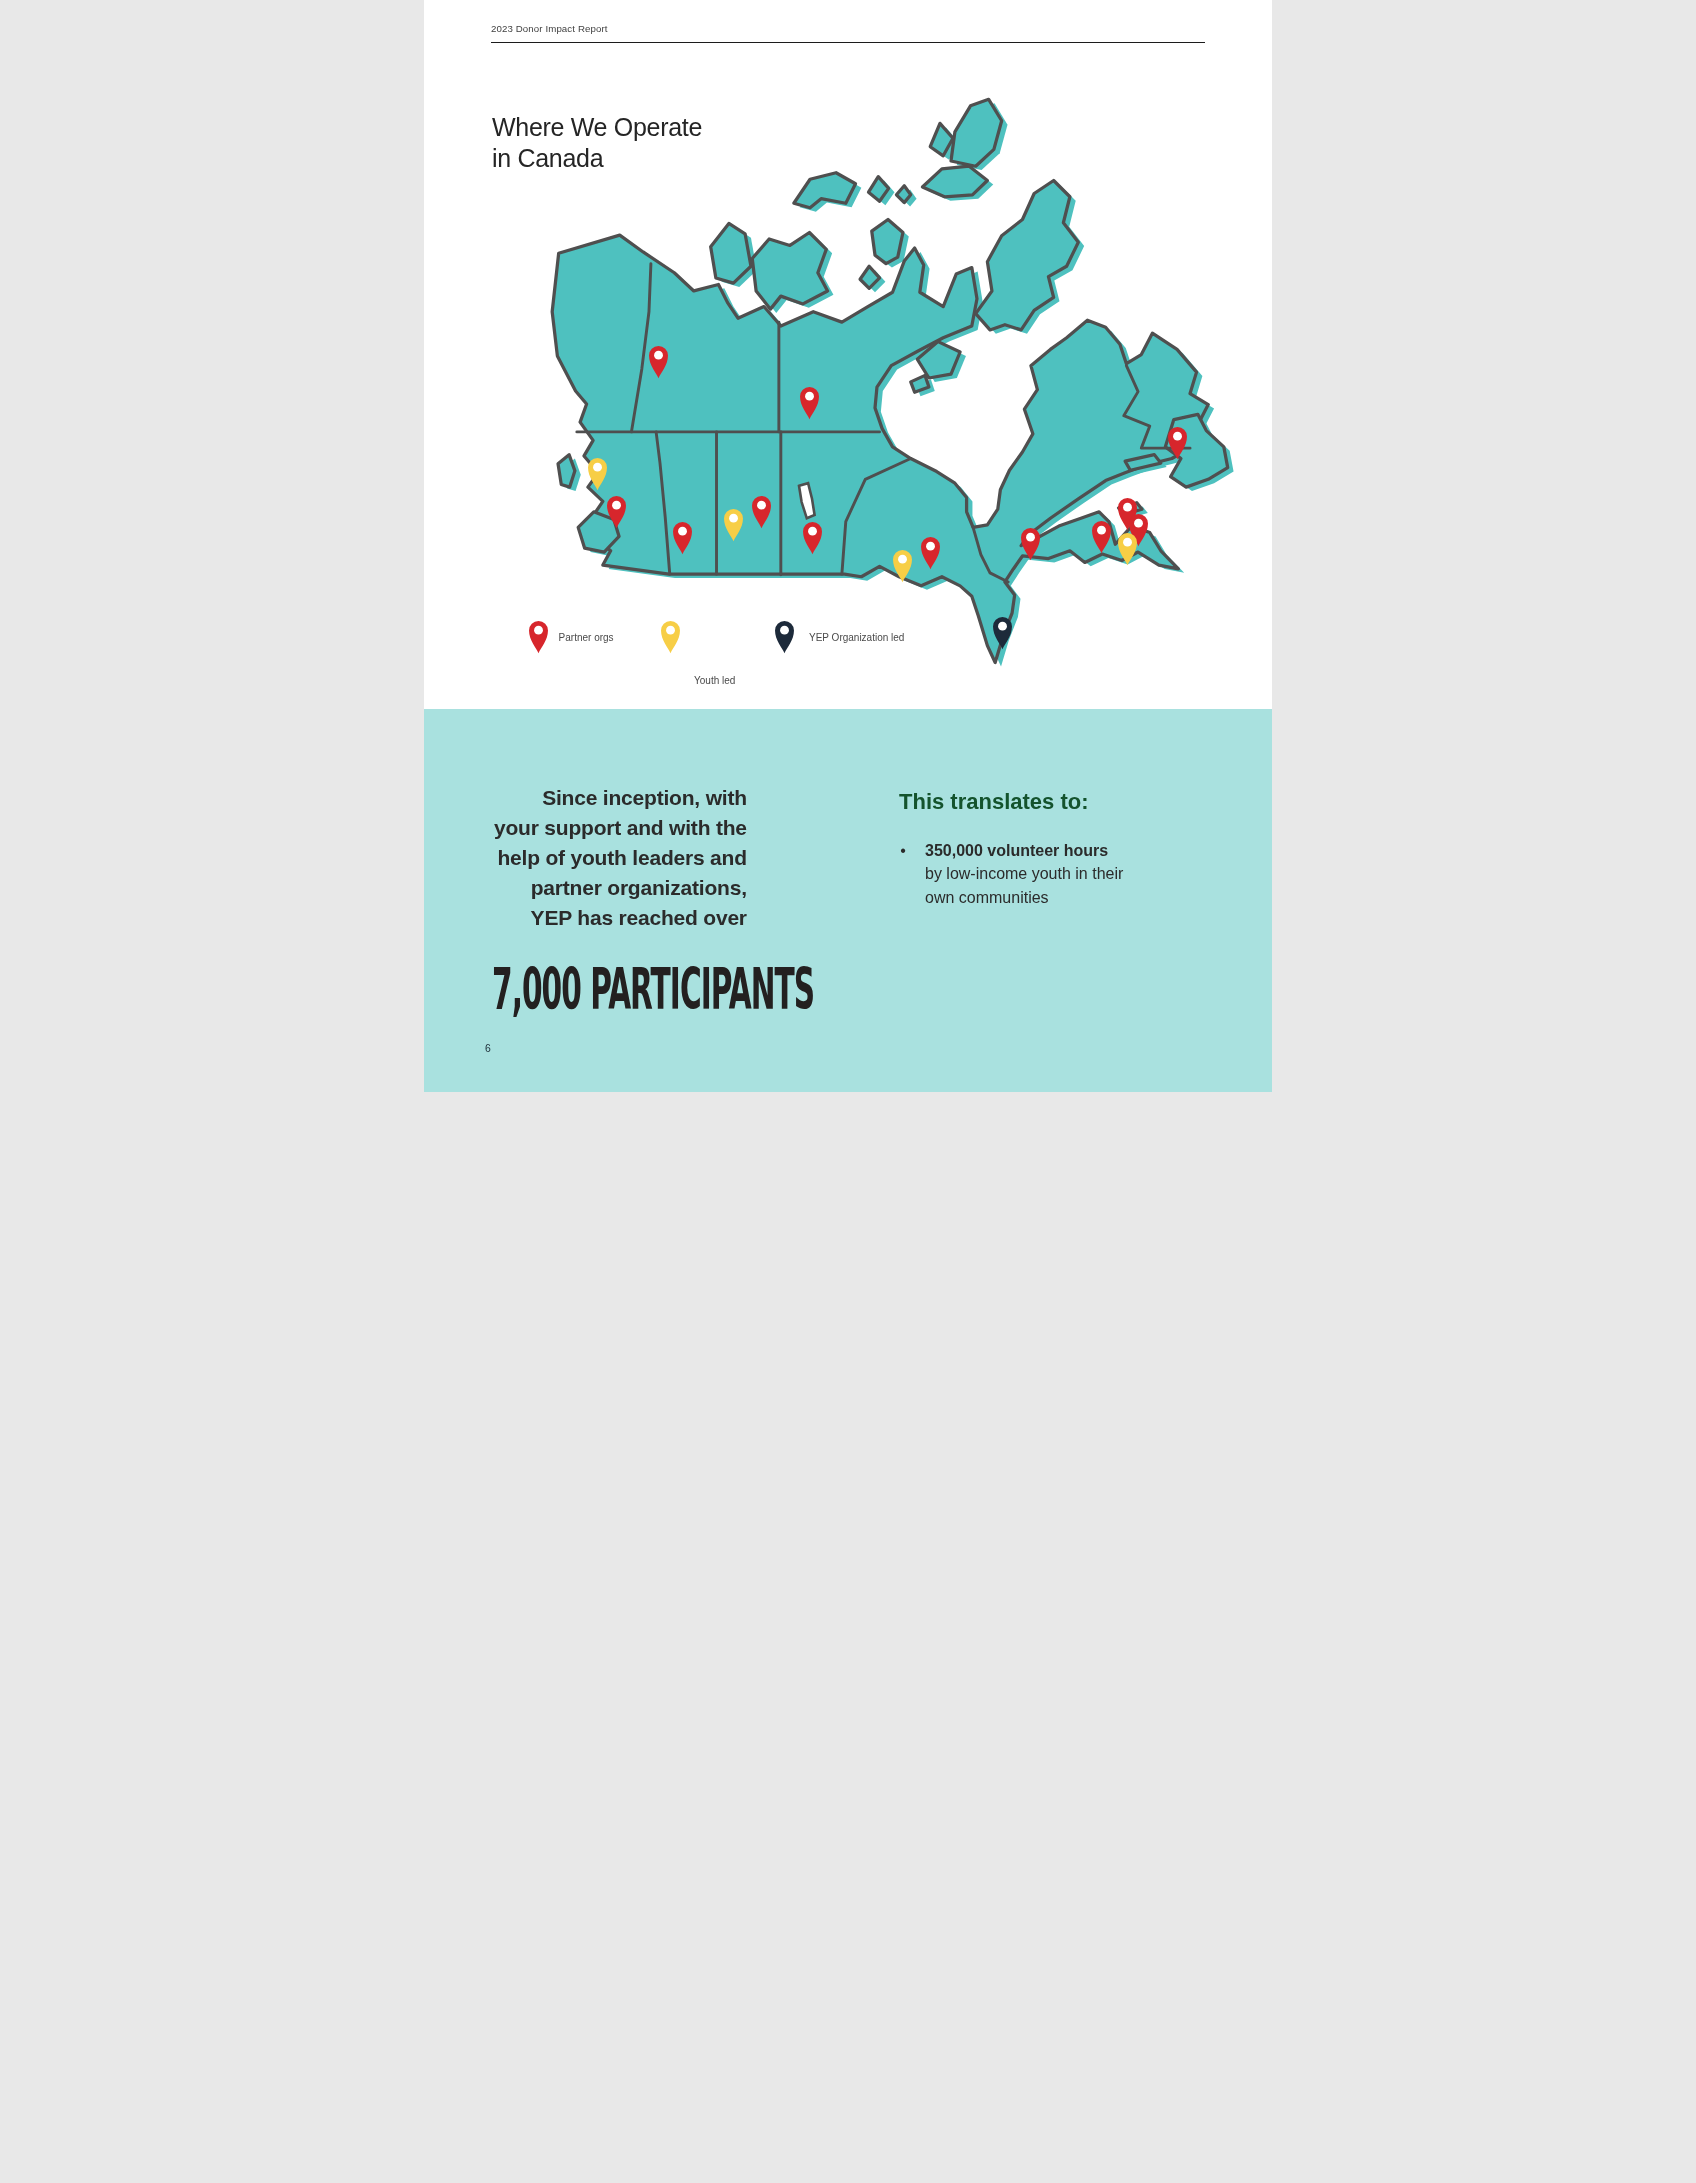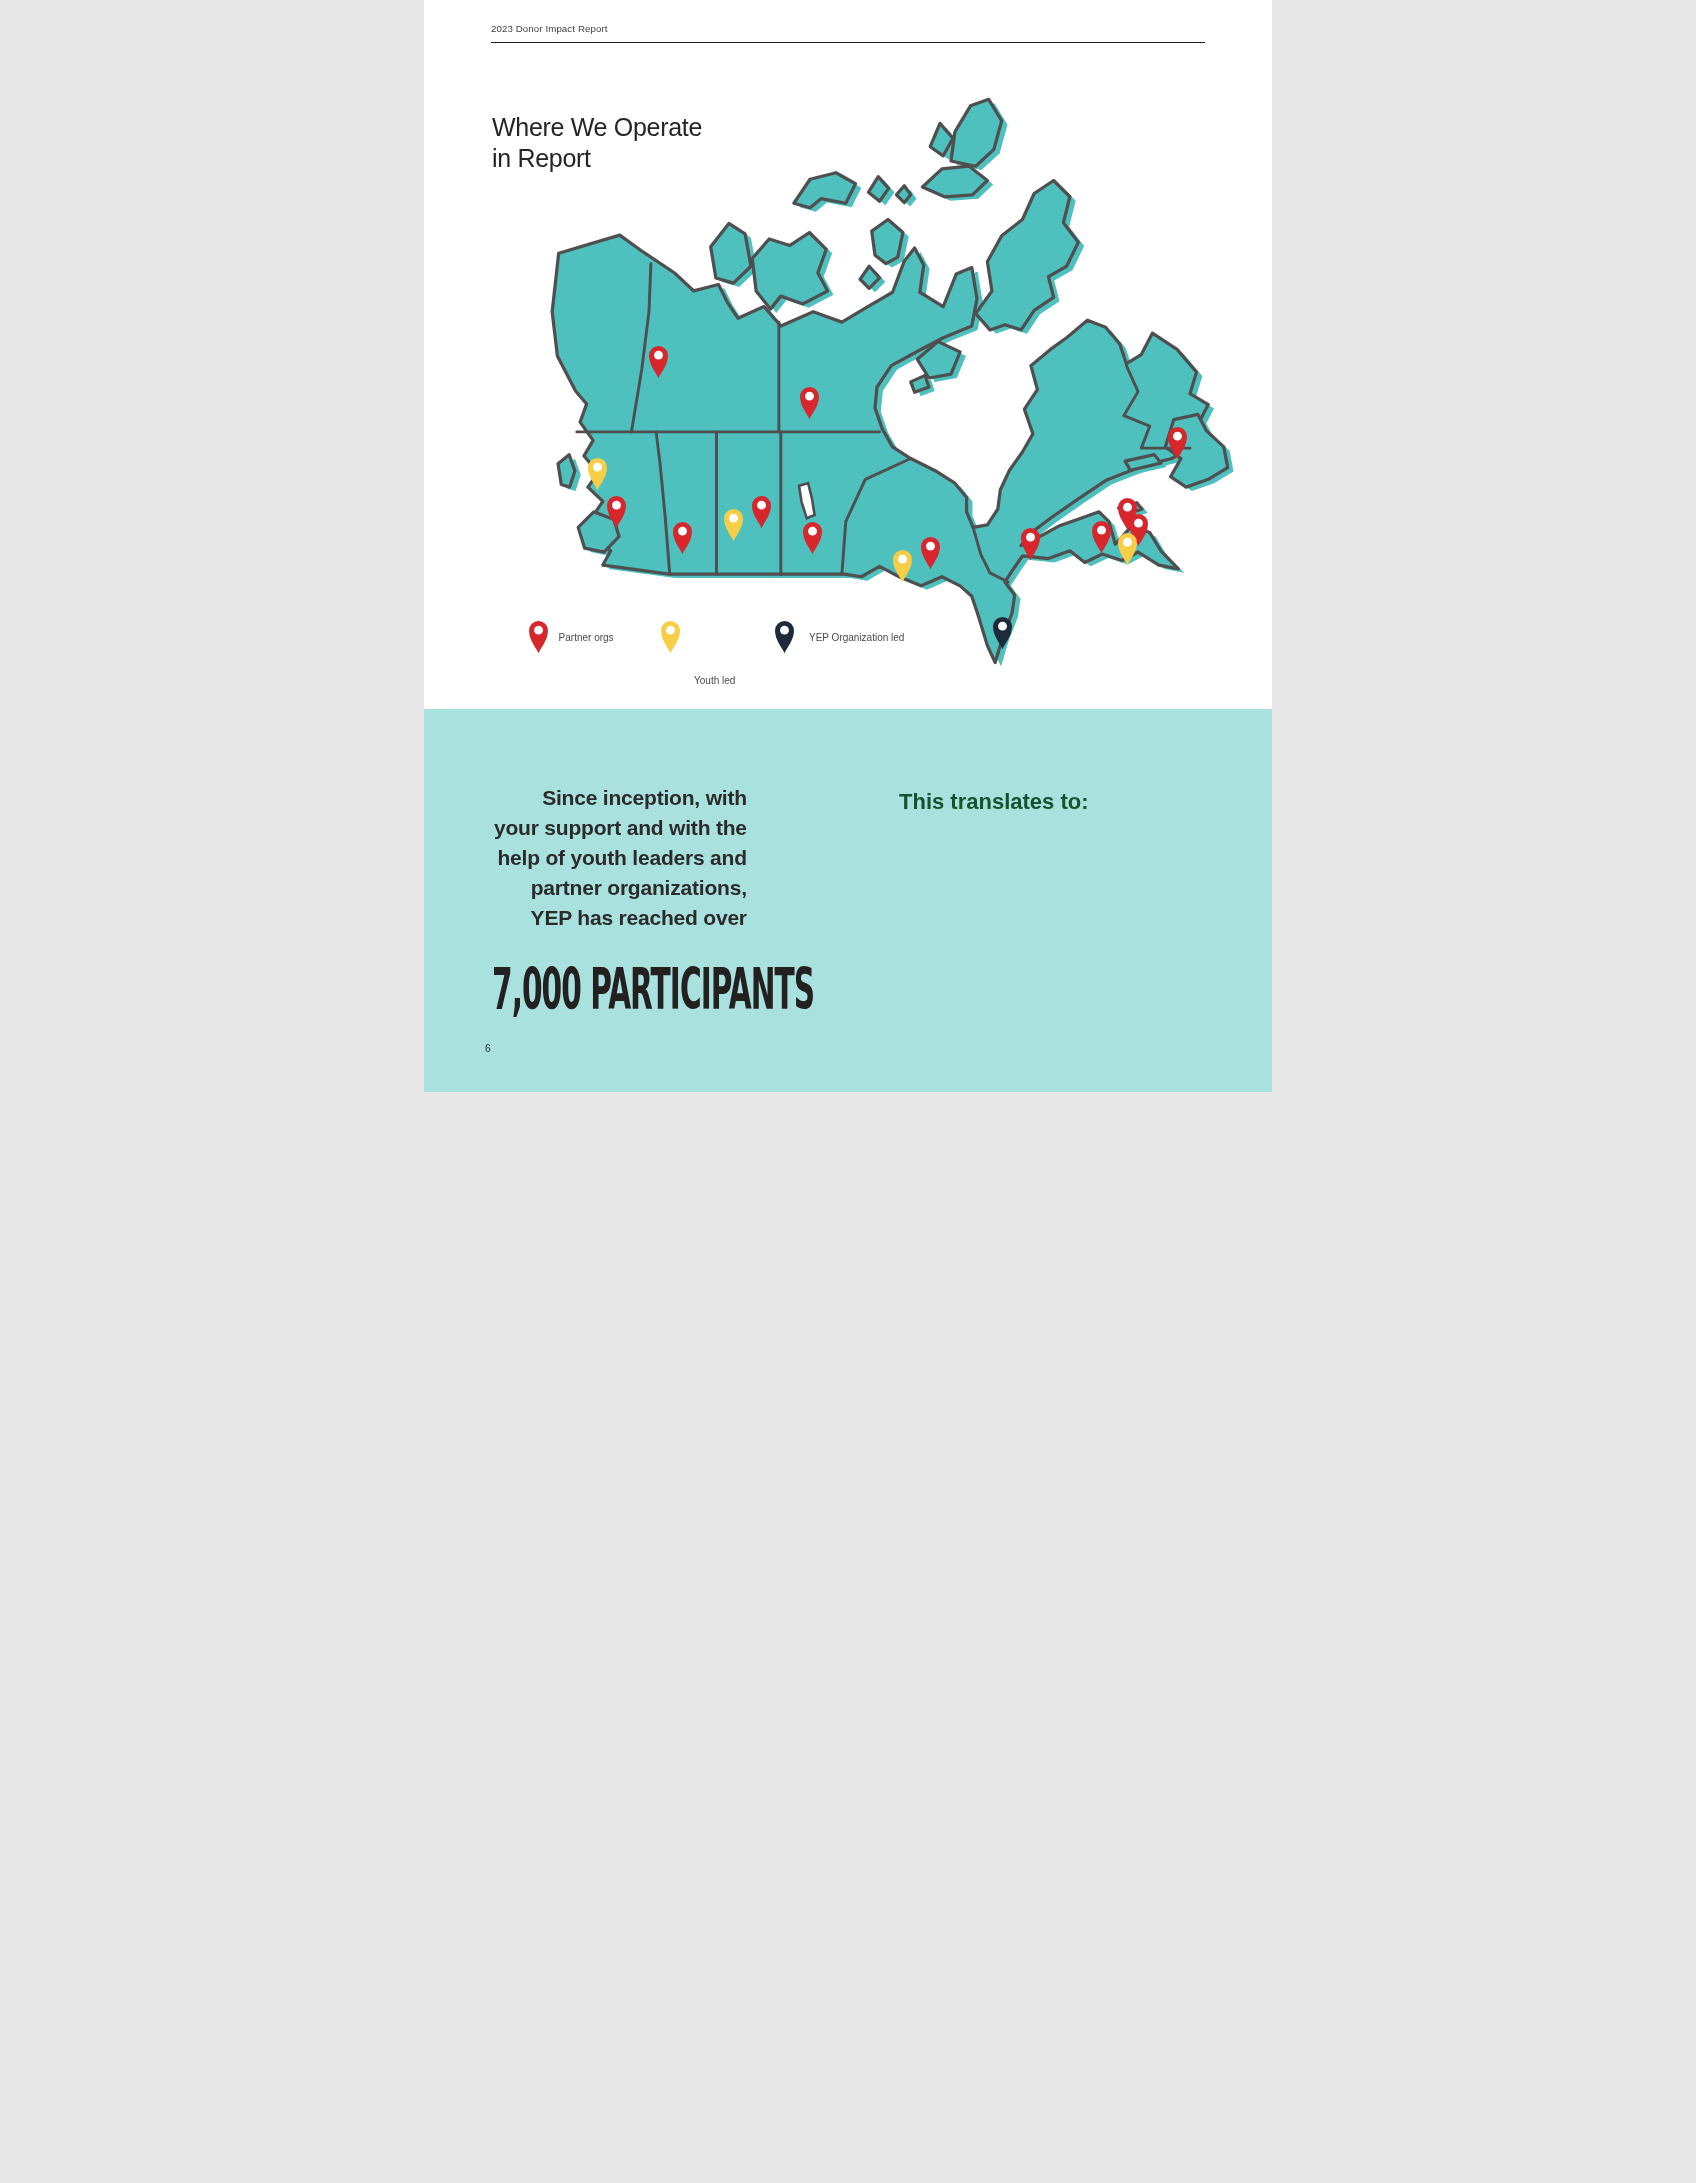--- a/index.html
+++ b/index.html
@@ -42,21 +42,21 @@
 </head>
 <body>
 
 <div class="page">
 
   <div class="report-header">2023 Donor Impact Report</div>
   <div class="header-rule"></div>
 
   <div class="map-title">
     <span>Where We Operate</span>
-    <span>in Report</span>
+    <span>in Canada</span>
   </div>
 
   <div class="map-wrap">
     <svg class="basemap" width="734" height="588" viewBox="0 0 1130 905">
 
       <g id="land-offset" transform="translate(9,6)" fill="#4ec1bf" stroke="none">
           <path d="M58,242 L152,214 L188,240 L236,272 L266,300 L304,290 L318,318 L334,342 L374,324 L400,354 L450,332 L494,348 L534,324 L572,302 L590,254 L606,234 L620,260 L614,302 L650,324 L670,274 L694,264 L702,312 L694,354 L650,372 L612,392 L570,415 L548,448 L545,480 L556,512 L572,540 L600,558 L640,578 L668,596 L686,618 L686,640 L696,664 L718,660 L734,636 L738,606 L752,576 L772,548 L788,520 L775,482 L795,452 L785,415 L815,390 L840,372 L872,345 L900,356 L922,382 L932,412 L955,398 L972,365 L1010,390 L1040,425 L1030,458 L1058,475 L1040,510 L1030,542 L1002,558 L962,568 L930,580 L900,592 L858,620 L815,650 L782,675 L770,692 L795,680 L828,662 L862,650 L890,640 L905,655 L915,690 L940,662 L968,672 L985,700 L1012,728 L982,722 L950,702 L925,715 L895,705 L868,718 L845,700 L812,712 L772,708 L758,728 L745,748 L760,768 L756,796 L742,832 L730,872 L718,846 L704,800 L694,770 L676,754 L648,740 L616,754 L582,740 L552,724 L524,740 L498,736 L228,736 L126,722 L138,700 L118,684 L133,664 L111,646 L126,624 L103,602 L119,580 L97,554 L111,530 L91,502 L101,474 L84,454 L56,400 L48,332 Z"></path>
           <path d="M300,280 L292,232 L320,196 L345,212 L354,262 L327,288 Z"></path>
           <path d="M362,300 L356,250 L382,220 L414,230 L444,210 L470,236 L457,272 L472,300 L434,320 L400,308 L384,328 Z"></path>
           <path d="M420,165 L445,128 L485,118 L515,135 L500,165 L462,158 L445,172 Z"></path>
@@ -243,18 +243,23 @@
       <span>help of youth leaders and</span>
       <span>partner organizations,</span>
       <span>YEP has reached over</span>
     </div>
 
   <div class="headline">7,000 PARTICIPANTS</div>
 
   <div class="translates-head">This translates to:</div>
 
   <ul class="bullets" id="bullets">
+      <li>
+        <span class="ln"><span class="b">350,000 volunteer hours</span></span>
+        <span class="ln">by low-income youth in their</span>
+        <span class="ln">own communities</span>
+      </li>
     </ul>
 
   <div class="page-number">6</div>
 
 </div>
 
 
 </body></html>

